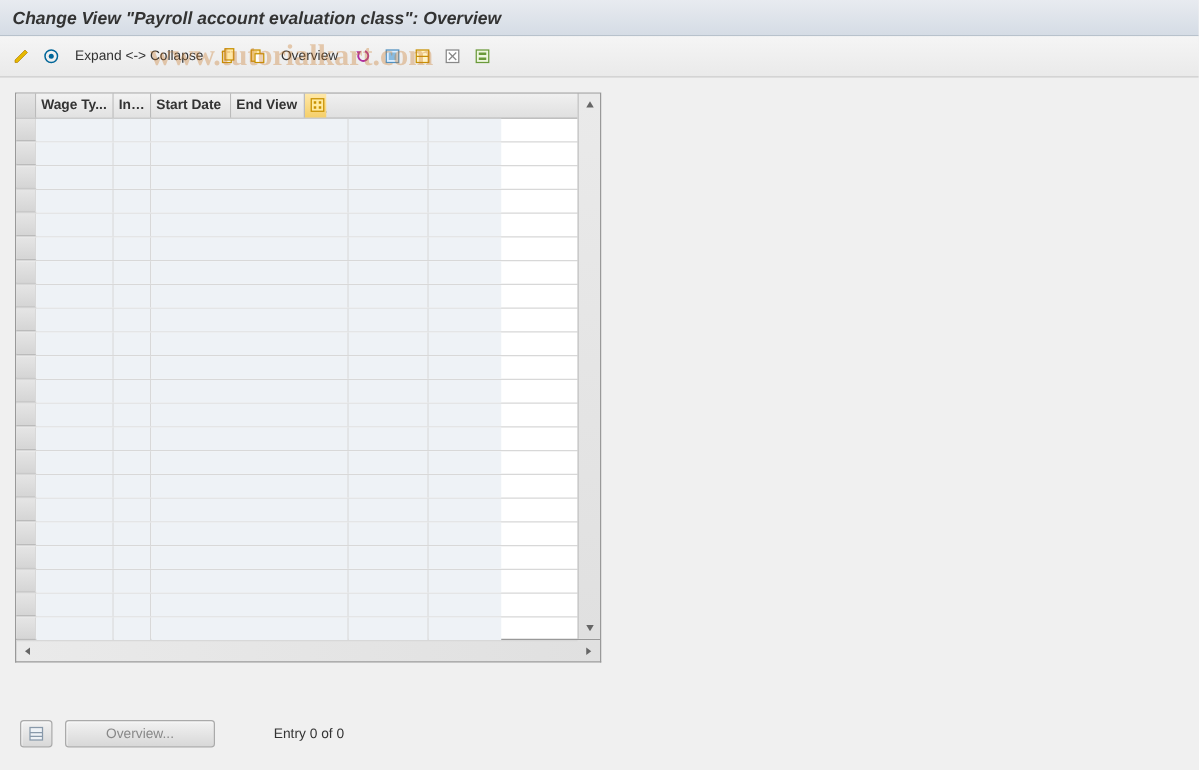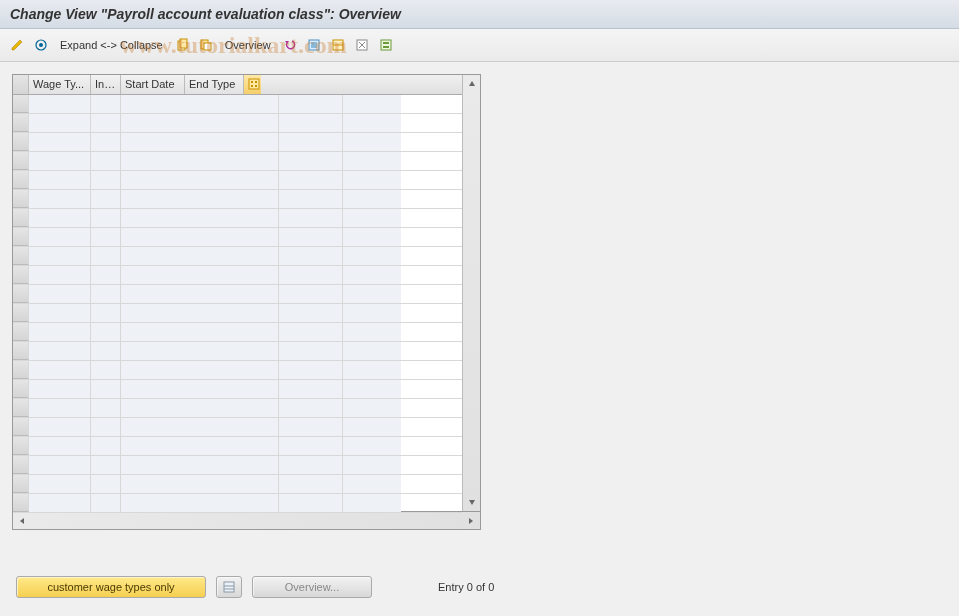--- a/index.html
+++ b/index.html
@@ -44,20 +44,21 @@
     }
     .tb-text {
       font-size: 11px;
       color: #333;
       padding: 0 4px;
       cursor: pointer;
     }
     .content-area {
       padding: 12px;
       position: relative;
+      font-weight: bold;
     }
     .table-container {
       display: flex;
       border: 1px solid #999;
       width: 469px;
       background: #fff;
     }
     .table-main {
       flex: 1;
     }
@@ -170,21 +171,21 @@
       color: #888;
       min-width: 120px;
     }
     .btn.iconic {
       background: linear-gradient(to bottom,#f2f2f2,#d8d8d8);
       width: 26px; padding: 0;
     }
     .entry-text {
       font-size: 11px;
       color: #333;
-      margin-left: 56px;
+      margin-left: 37px;
     }
     .watermark {
       position: absolute;
       top: 32px;
       left: 120px;
       font-size: 24px;
       font-weight: bold;
       color: rgba(200,120,40,0.35);
       pointer-events: none;
       z-index: 50;
@@ -262,21 +263,21 @@
 <div class="watermark">www.tutorialkart.com</div>
 
 <div class="content-area">
   <div class="table-container">
     <div class="table-main">
       <div class="table-header-row">
         <div class="th sel"></div>
         <div class="th c1">Wage Ty...</div>
         <div class="th c2">Inf...</div>
         <div class="th c4">Start Date</div>
-        <div class="th c5">End Type</div>
+        <div class="th c5">End View</div>
         <div class="th cfg">
           <svg width="12" height="12" viewBox="0 0 12 12">
               <rect x="1" y="1" width="10" height="10" fill="#ffeaa0" stroke="#c89000"></rect>
               <rect x="3" y="3" width="2" height="2" fill="#c89000"></rect>
               <rect x="7" y="3" width="2" height="2" fill="#c89000"></rect>
               <rect x="3" y="7" width="2" height="2" fill="#c89000"></rect>
               <rect x="7" y="7" width="2" height="2" fill="#c89000"></rect>
             </svg>
         </div>
       </div>
@@ -481,21 +482,20 @@
     </div>
     <div class="harrow">
       <svg width="10" height="10" viewBox="0 0 10 10">
           <path d="M7 5 L3 2 L3 8 Z" fill="#666"></path>
         </svg>
     </div>
   </div>
 </div>
 
 <div class="bottom-row">
-  <div class="btn yellow">customer wage types only</div>
   <div class="btn iconic">
     <svg width="14" height="14" viewBox="0 0 14 14">
         <rect x="2" y="2" width="10" height="10" fill="#eef2f6" stroke="#8899aa"></rect>
         <line x1="2" y1="6" x2="12" y2="6" stroke="#8899aa"></line>
         <line x1="2" y1="9" x2="12" y2="9" stroke="#8899aa"></line>
       </svg>
   </div>
   <div class="btn pos">Overview...</div>
   <span class="entry-text">Entry 0 of 0</span>
 </div>

